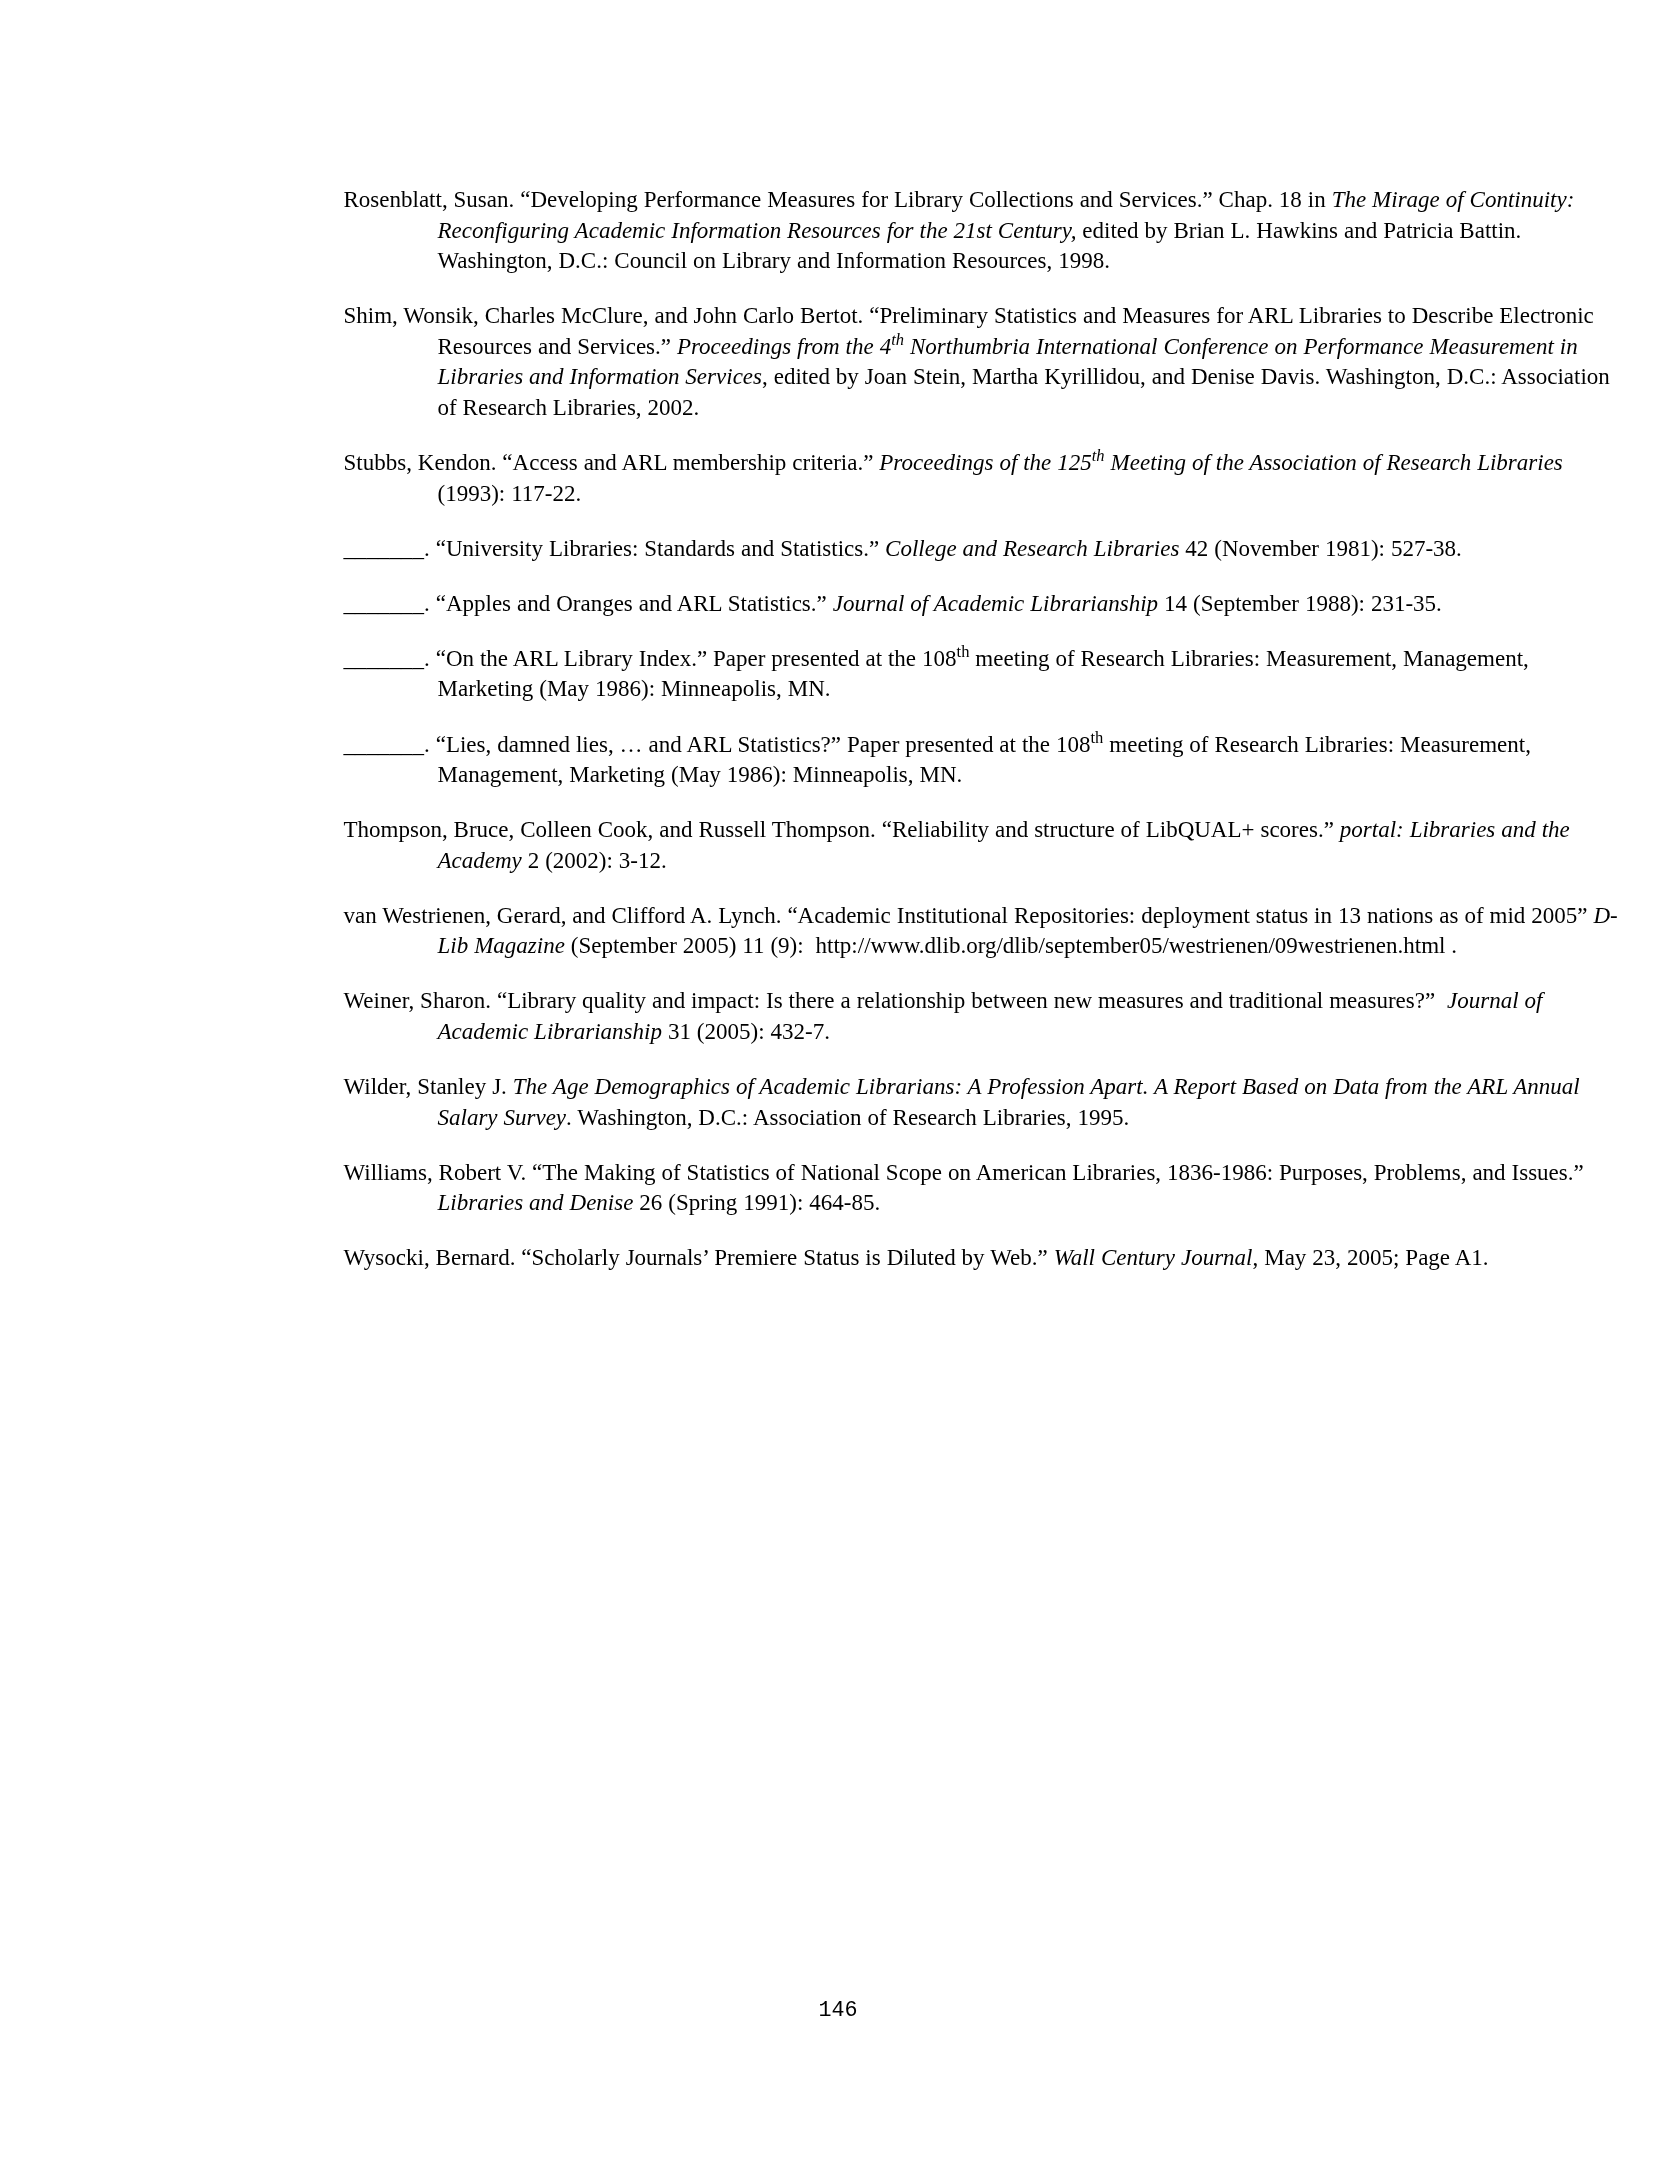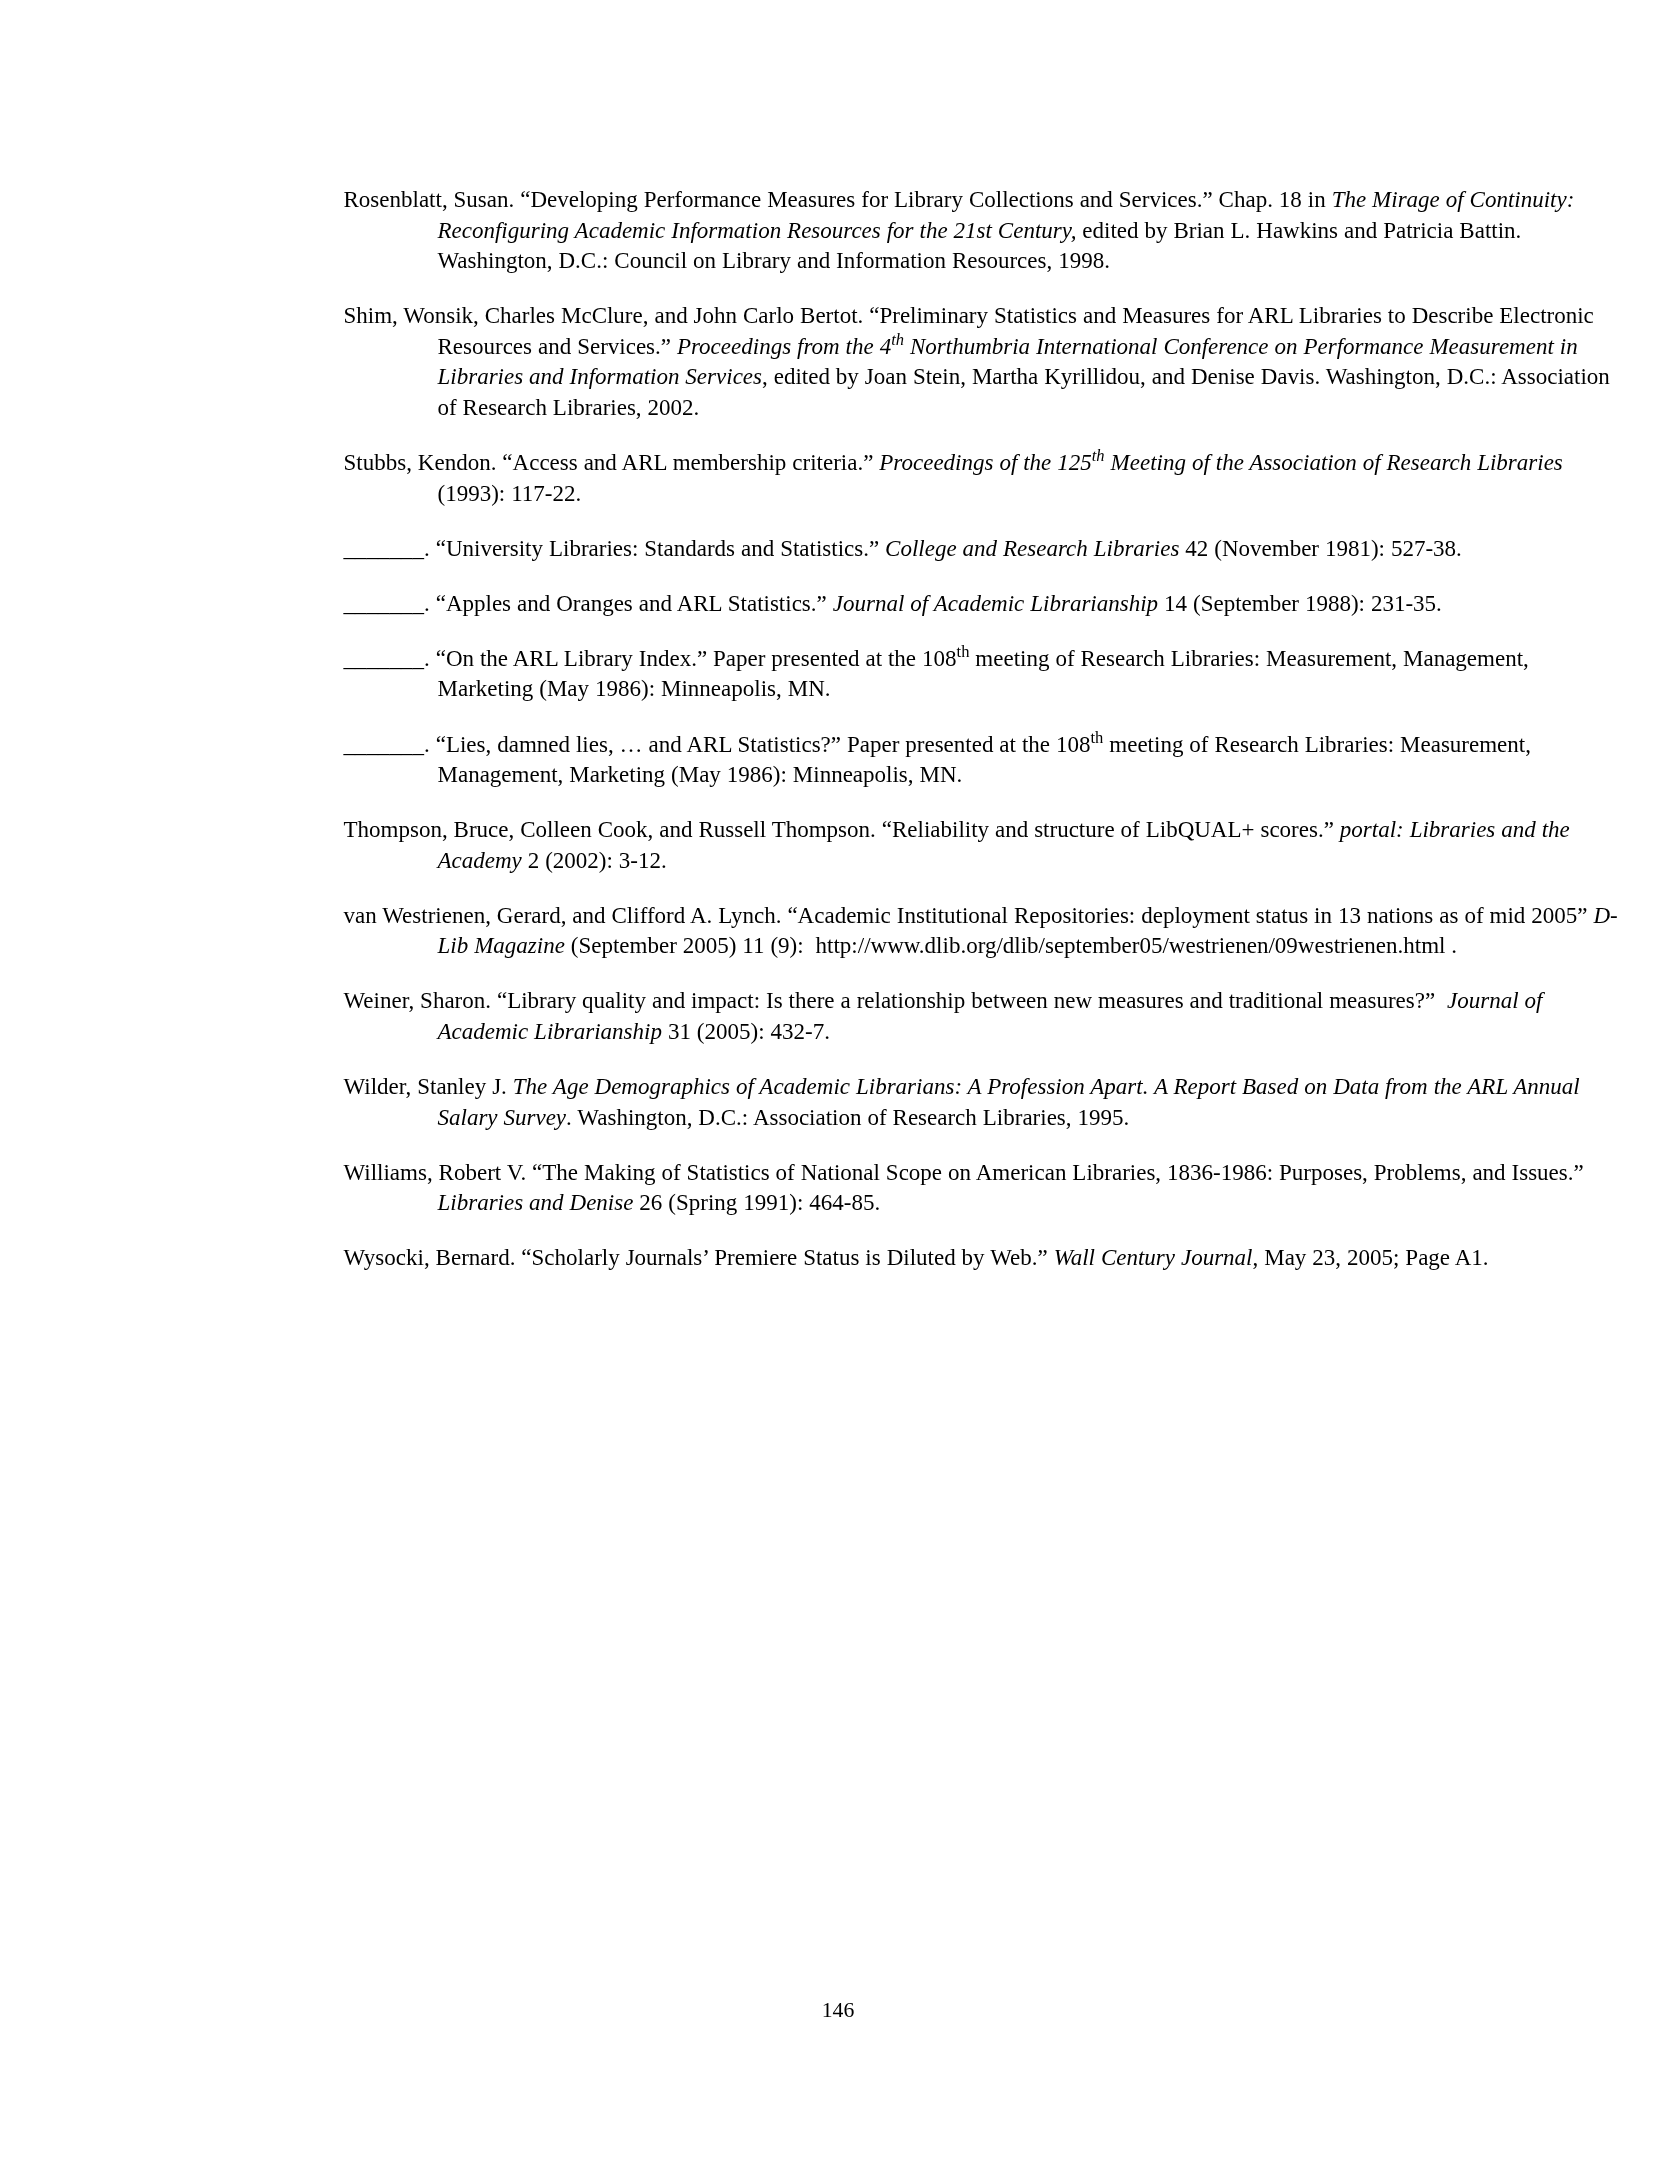--- a/index.html
+++ b/index.html
@@ -47,21 +47,21 @@
     letter-spacing: 0px;
     text-align: right;
   }
   .page-number {
     position: absolute;
     left: 0;
     right: 3px;
     top: 1998px;
     text-align: center;
     font-size: 21.7px;
-    font-family: Liberation Serif, serif;
+    font-family: Liberation Mono, monospace;
   }
 </style>
 </head>
 <body>
 
 <div class="page">
   <div class="content">
       <p class="ref">Rosenblatt, Susan. “Developing Performance Measures for Library Collections and Services.” Chap. 18 in <i>The Mirage of Continuity: Reconfiguring Academic Information Resources for the 21st Century,</i> edited by Brian L. Hawkins and Patricia Battin. Washington, D.C.: Council on Library and Information Resources, 1998.</p>
       <p class="ref">Shim, Wonsik, Charles McClure, and John Carlo Bertot. “Preliminary Statistics and Measures for ARL Libraries to Describe Electronic Resources and Services.” <i>Proceedings from the 4<sup>th</sup> Northumbria International Conference on Performance Measurement in Libraries and Information Services</i>, edited by Joan Stein, Martha Kyrillidou, and Denise Davis. Washington, D.C.: Association of Research Libraries, 2002.</p>
       <p class="ref">Stubbs, Kendon. “Access and ARL membership criteria.” <i>Proceedings of the 125<sup>th</sup> Meeting of the Association of Research Libraries</i> (1993): 117-22.</p>

